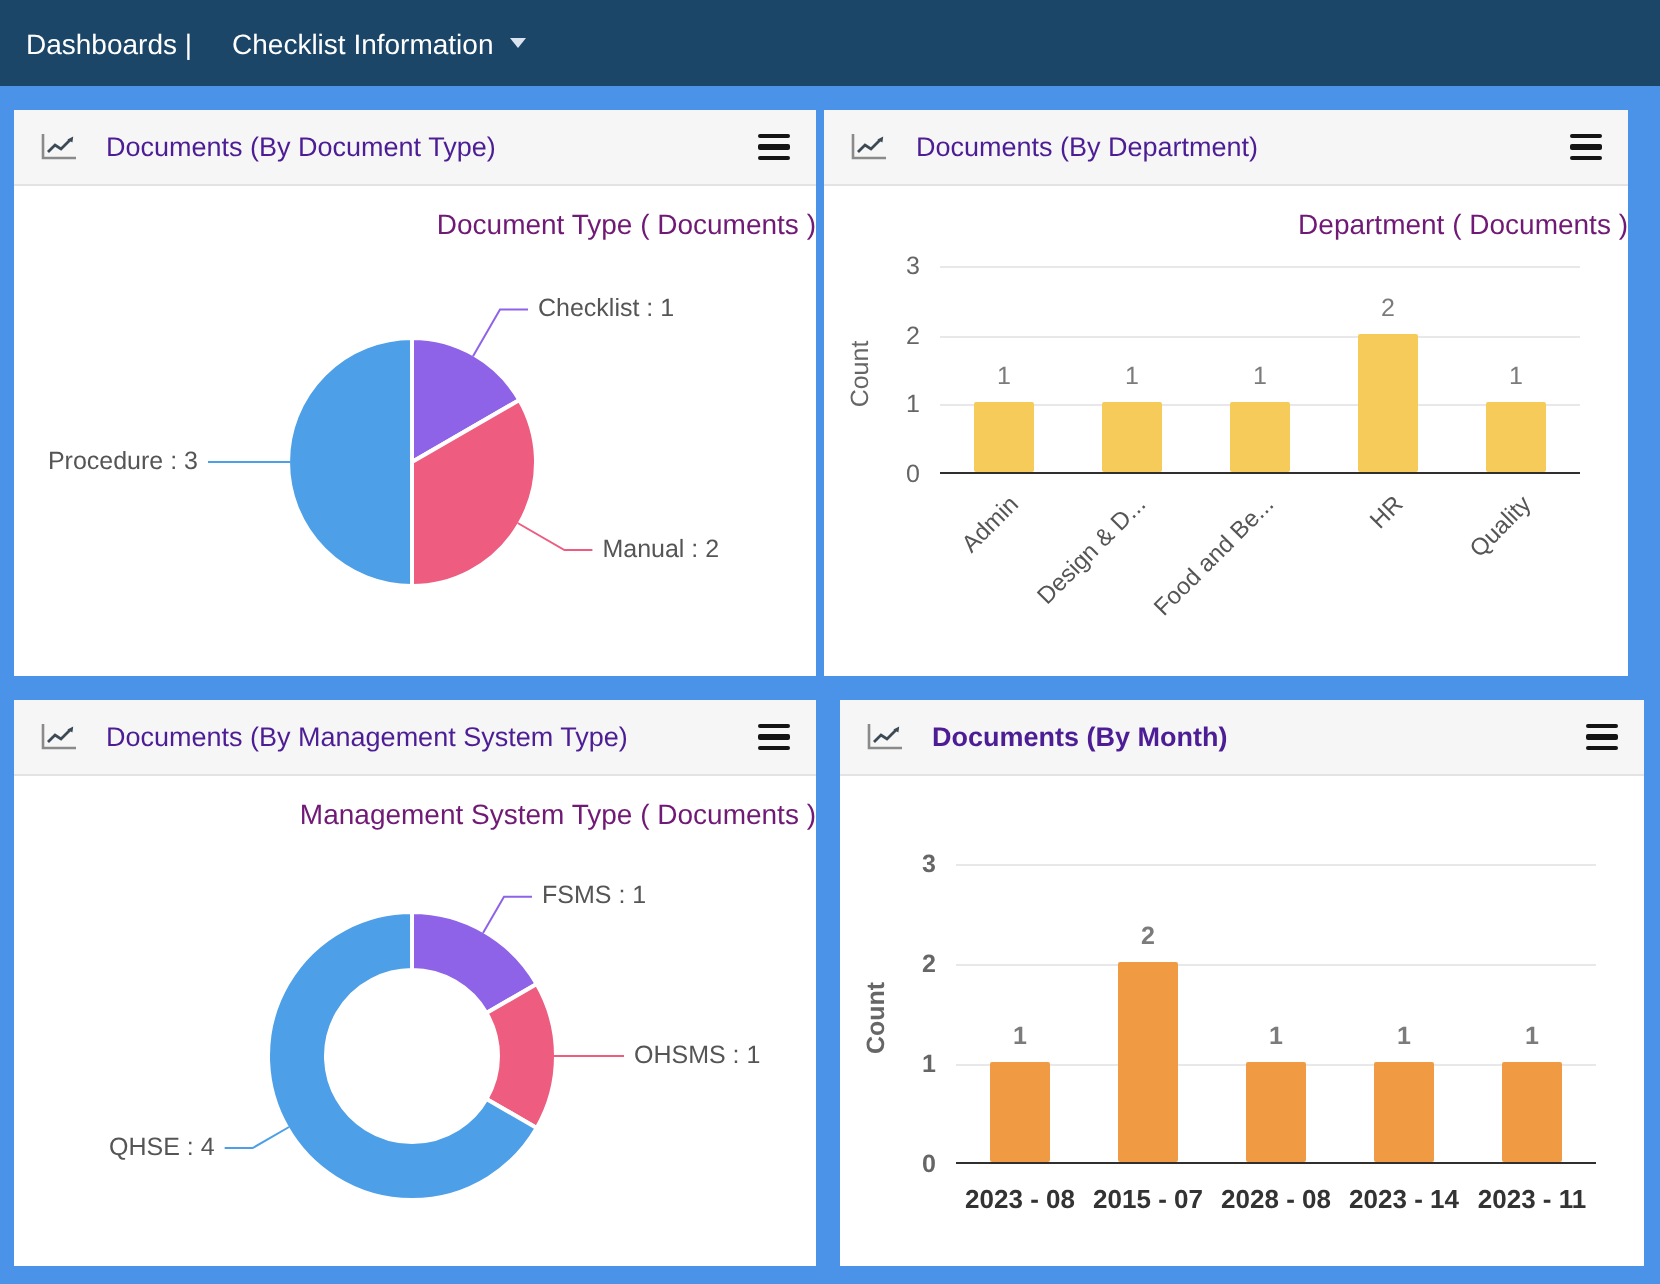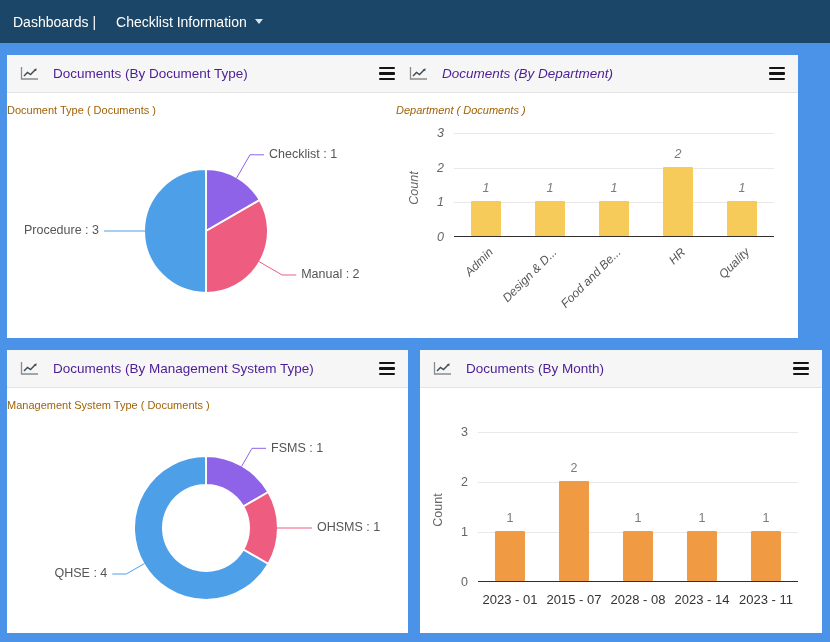--- a/index.html
+++ b/index.html
@@ -10,34 +10,34 @@
   .navbar { position:absolute; left:0; top:0; width:830px; height:43px; background:#1C4667;
             display:flex; align-items:center; padding-left:13px; gap:10px; }
   .nav-item { color:#fff; font-size:14px; text-decoration:none; display:flex; align-items:center; cursor:pointer; }
   .nav-item.dd { margin-left:10px; }
   .caret { width:0; height:0; border-left:4px solid transparent; border-right:4px solid transparent;
            border-top:5px solid #d9e4f0; margin-left:8px; display:inline-block; }
 
   
   .panel { position:absolute; background:#fff; }
   .p-tl { left:7px;  top:55px;  width:401px; height:283px; }
-  .p-tr { left:396px; top:55px; width:402px; height:283px;font-style:italic; }
+  .p-tr { left:412px; top:55px; width:402px; height:283px; }
   .p-bl { left:7px;  top:350px; width:401px; height:283px; }
-  .p-br { left:420px; top:350px; width:402px; height:283px; }
+  .p-br { left:420px; top:350px; width:402px; height:283px;font-weight:bold; }
 
   .panel-header { height:38px; background:#f6f6f6; border-bottom:1px solid #e3e3e3;
                   display:flex; align-items:center; padding:0 13px; }
   .panel-title { font-size:13.5px; color:#4c1d95; margin-left:14px; }
   .chart-ic { display:flex; align-items:center; }
   .burger { margin-left:auto; display:flex; flex-direction:column; gap:3px; cursor:pointer; padding:3px 0; }
   .burger i { display:block; width:16px; height:2.4px; background:#141414; border-radius:1px; }
 
   .chart-body { position:relative; height:244px; overflow:visible; }
-  .chart-title { position:absolute; top:11px; left:0; right:0; text-align:left;
-                 font-size:11px; color:#a16207; }
+  .chart-title { position:absolute; top:11px; left:0; right:0; text-align:right;
+                 font-size:14px; color:#701a75; }
 
   
   .plot { position:absolute; border-bottom:1px solid #2f2f2f; }
   .gridline { position:absolute; left:0; right:0; height:1px; background:#e8e8e8; }
   .ytick { position:absolute; left:-44px; width:34px; text-align:right; font-size:12.5px;
            color:#666; height:16px; line-height:16px; }
   .bar { position:absolute; bottom:0; border-radius:1px; cursor:pointer; }
   .vlabel { position:absolute; width:50px; text-align:center; font-size:12.5px; color:#7b7b7b; }
   .xlabel-flat { position:absolute; text-align:center; font-size:13px; color:#333; }
   .xanchor { position:absolute; width:0; height:0; }
@@ -204,21 +204,21 @@
         <div class="plot" style="left: 58px; top: 44px; width: 320px; height: 150px;">
           <div class="ytick" style="top: 142px;">0</div>
           <div class="gridline" style="top: 100px;"></div>
           <div class="ytick" style="top: 92px;">1</div>
           <div class="gridline" style="top: 50px;"></div>
           <div class="ytick" style="top: 42px;">2</div>
           <div class="gridline" style="top: 0px;"></div>
           <div class="ytick" style="top: -8px;">3</div>
           <div class="bar" style="left: 17px; width: 30px; height: 50px; background: rgb(240, 154, 68);"></div>
           <div class="vlabel" style="left: 7px; top: 79px;">1</div>
-          <div class="xlabel-flat" style="left: 0px; width: 64px; top: 160px;">2023 - 01</div>
+          <div class="xlabel-flat" style="left: 0px; width: 64px; top: 160px;">2023 - 08</div>
           <div class="bar" style="left: 81px; width: 30px; height: 100px; background: rgb(240, 154, 68);"></div>
           <div class="vlabel" style="left: 71px; top: 29px;">2</div>
           <div class="xlabel-flat" style="left: 64px; width: 64px; top: 160px;">2015 - 07</div>
           <div class="bar" style="left: 145px; width: 30px; height: 50px; background: rgb(240, 154, 68);"></div>
           <div class="vlabel" style="left: 135px; top: 79px;">1</div>
           <div class="xlabel-flat" style="left: 128px; width: 64px; top: 160px;">2028 - 08</div>
           <div class="bar" style="left: 209px; width: 30px; height: 50px; background: rgb(240, 154, 68);"></div>
           <div class="vlabel" style="left: 199px; top: 79px;">1</div>
           <div class="xlabel-flat" style="left: 192px; width: 64px; top: 160px;">2023 - 14</div>
           <div class="bar" style="left: 273px; width: 30px; height: 50px; background: rgb(240, 154, 68);"></div>

